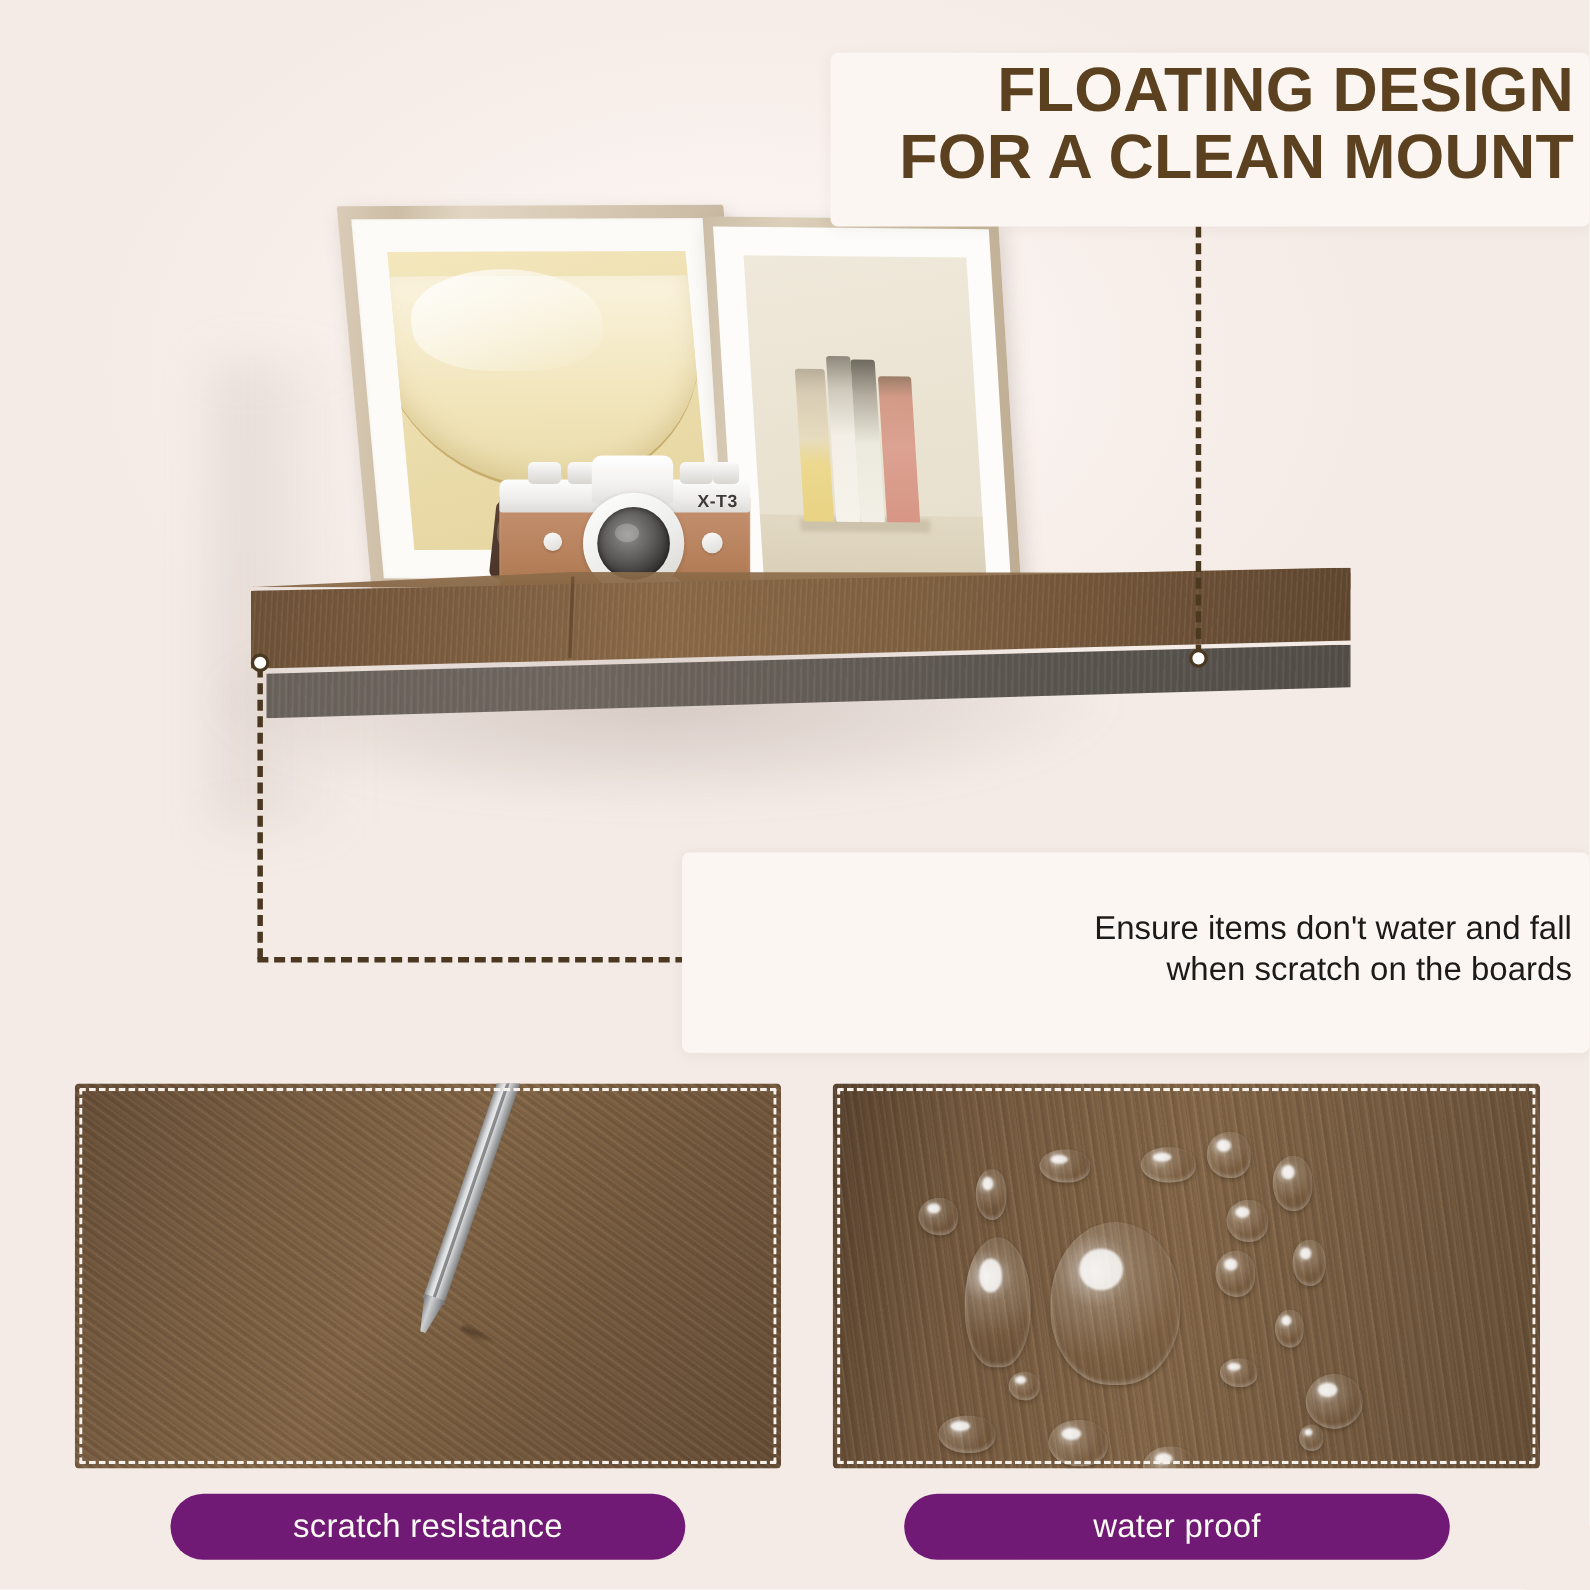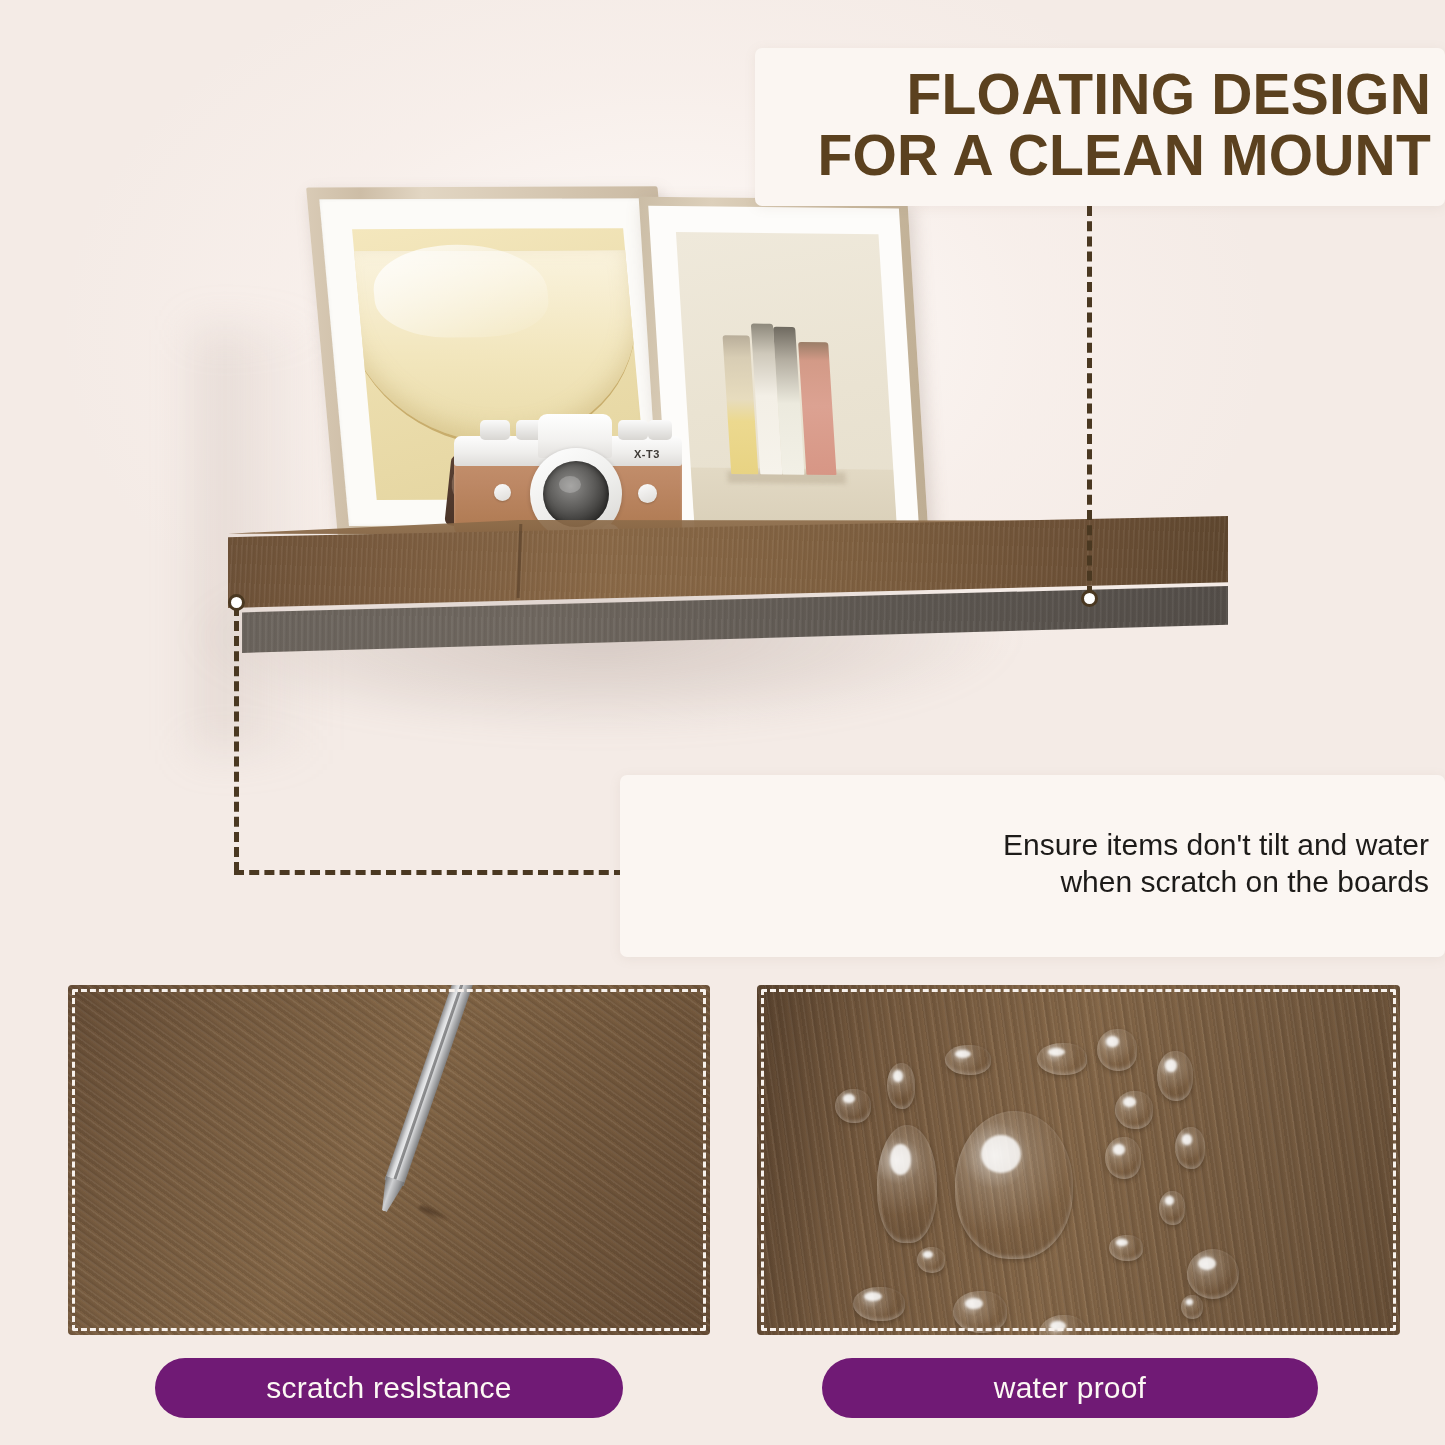--- a/index.html
+++ b/index.html
@@ -153,21 +153,21 @@
     border-radius: 50%;
     background: radial-gradient(circle at 42% 38%, #8e8d8b 0%, #5c5b59 42%, #3b3a38 66%, #2a2928 100%);
     box-shadow: inset 0 0 6px rgba(0,0,0,0.55);
   }
   .cam-lens::after {
     content:""; position: absolute; left: 24%; top: 22%; width: 34%; height: 26%;
     border-radius: 50%; background: rgba(255,255,255,0.22);
   }
   .cam-label {
     position: absolute; left: 202px; top: 56px;
-    font-size: 11px; font-weight: 700; color: #3e3a36; letter-spacing: .5px;
+    font-size: 16px; font-weight: 700; color: #3e3a36; letter-spacing: .5px;
     font-family: "Liberation Sans", sans-serif;
   }
   .cam-btn {
     position: absolute; border-radius: 50%;
     background: linear-gradient(160deg,#fbfbfb,#dedcd8);
     box-shadow: 0 1px 2px rgba(0,0,0,0.18);
   }
   .cam-btn.b1 { left: 62px; top: 92px; width: 17px; height: 17px; }
   .cam-btn.b2 { left: 206px; top: 92px; width: 19px; height: 19px; }
   .cam-btn.b3 { left: 168px; top: 132px; width: 20px; height: 20px; }
@@ -235,21 +235,21 @@
   
   .panel {
     position: absolute; z-index: 10;
     background: #fbf6f2;
     border-radius: 7px;
     box-shadow: 0 2px 12px rgba(150,125,110,0.10);
   }
   #panel-top {
     left: 755px; top: 48px; width: 690px; height: 158px;
     display: flex; flex-direction: column;
-    align-items: flex-end; justify-content: center;
+    align-items: flex-end; 
     padding: 4px 14px 8px 24px;
   }
   #panel-bottom {
     left: 620px; top: 775px; width: 825px; height: 182px;
     display: flex; flex-direction: column;
     align-items: flex-end; justify-content: center;
     padding: 6px 16px 10px 26px;
   }
   .headline {
     color: #5b411f;
@@ -410,21 +410,21 @@
     <div class="dash-h" id="conn-left-h"></div>
     <div class="dot" id="dot-left"></div>
   </div>
 
   <div class="panel" id="panel-top">
     <div class="headline">FLOATING DESIGN</div>
     <div class="headline">FOR A CLEAN MOUNT</div>
   </div>
 
   <div class="panel" id="panel-bottom">
-    <div class="subline">Ensure items don't tilt and water</div>
+    <div class="subline">Ensure items don't water and fall</div>
     <div class="subline">when scratch on the boards</div>
   </div>
 
   <div class="photo" id="photo-left">
     <div class="wood-tex"></div>
     <div class="scratch-mark"></div>
     <div class="driver">
       <div class="shaft"></div>
       <div class="groove"></div>
       <div class="tip"></div>

